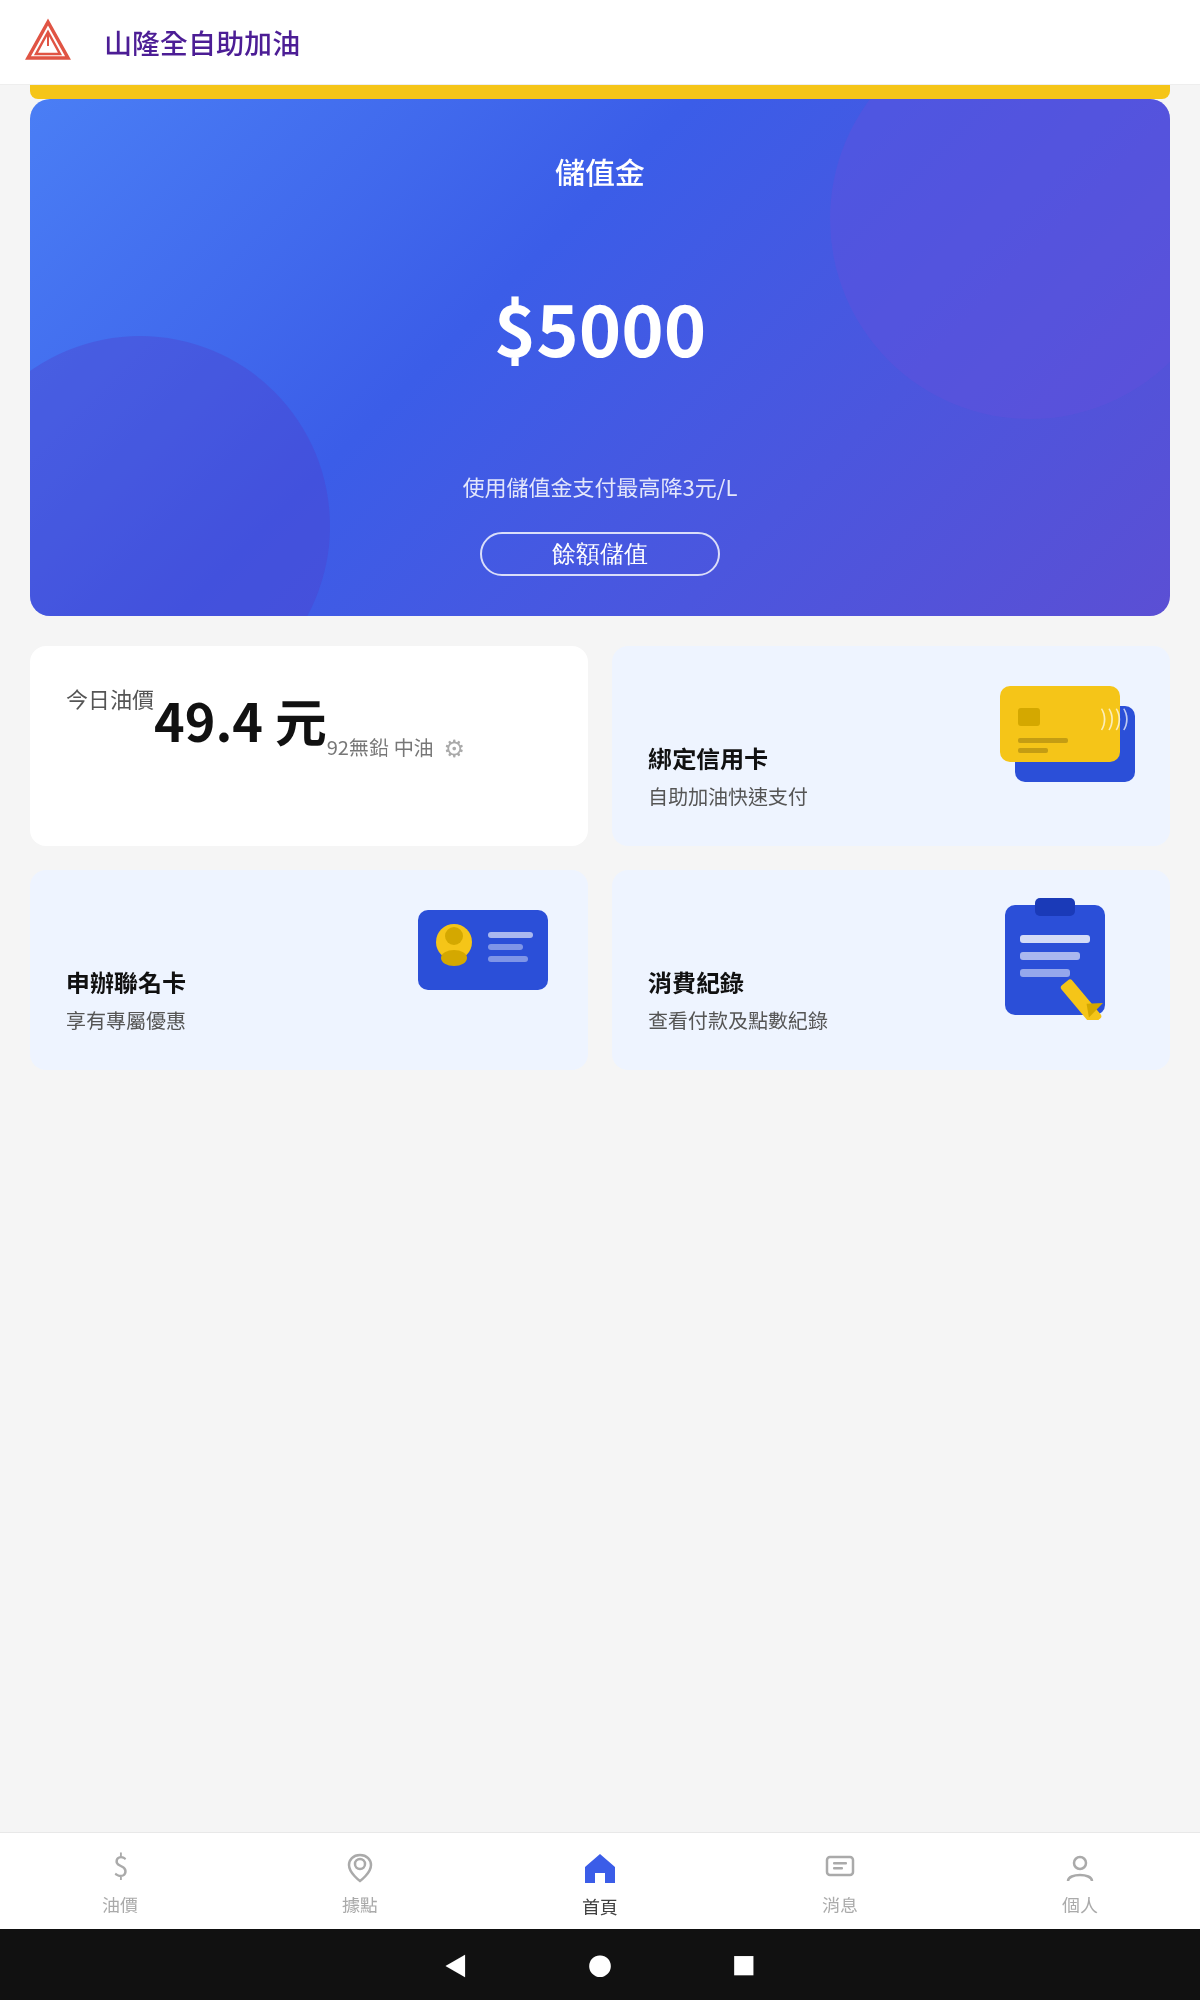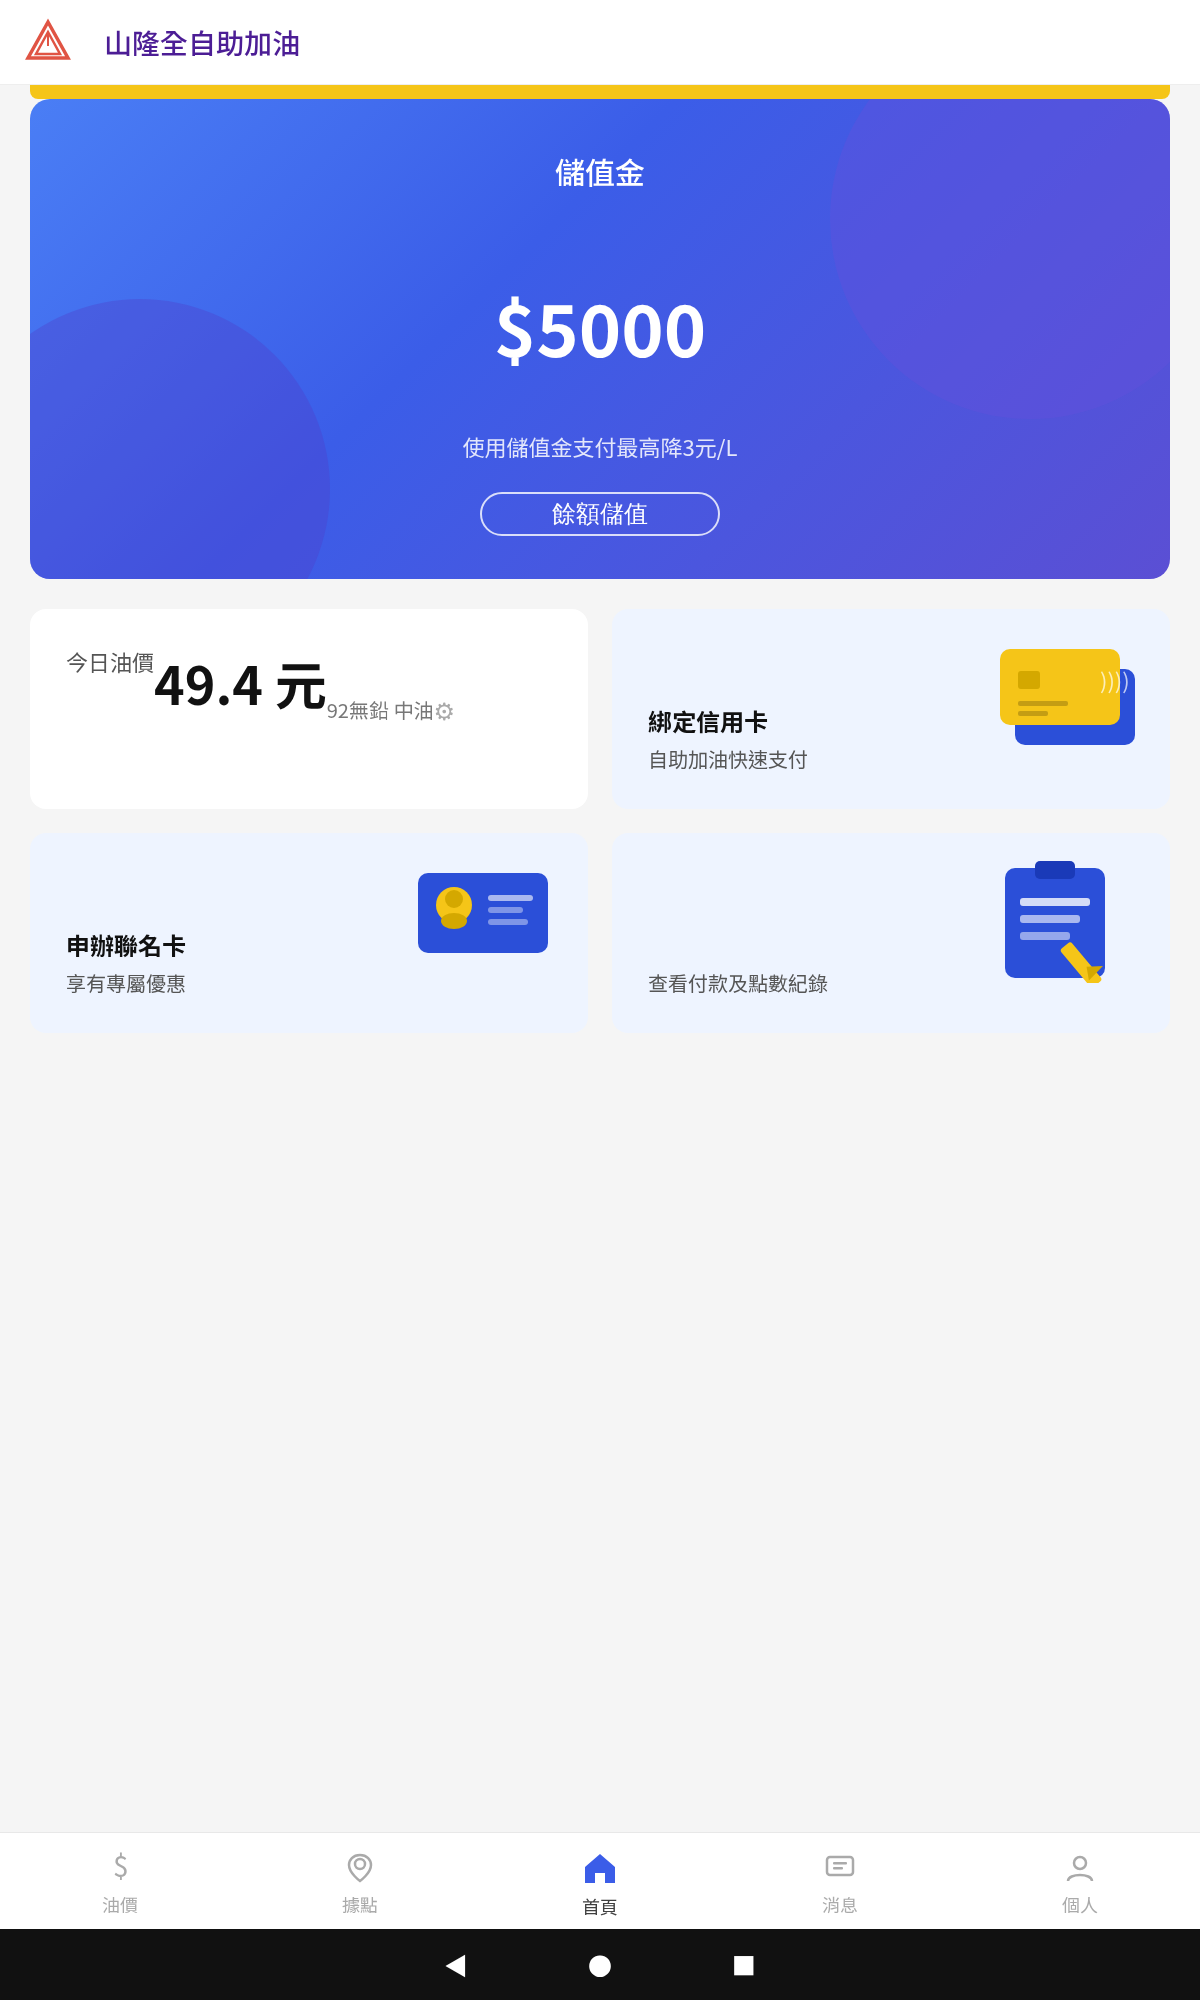--- a/index.html
+++ b/index.html
@@ -90,21 +90,21 @@
       font-size: 30px;
       font-weight: 500;
       margin-bottom: 80px;
       position: relative;
       z-index: 1;
     }
     .balance-amount {
       color: #fff;
       font-size: 72px;
       font-weight: 700;
-      margin-bottom: 52px;
+      margin-bottom: 92px;
       position: relative;
       z-index: 1;
     }
     .balance-desc {
       color: rgba(255,255,255,0.85);
       font-size: 22px;
       margin-bottom: 30px;
       position: relative;
       z-index: 1;
     }
@@ -156,20 +156,21 @@
       font-size: 52px;
       font-weight: 700;
       color: #111;
       margin-bottom: 10px;
     }
     .card-sub {
       font-size: 20px;
       color: #777;
       display: flex;
       align-items: center;
+      gap: 10px;
     }
     .gear-icon {
       margin-left: auto;
       font-size: 24px;
       color: #aaa;
     }
 
     .feature-icon-area {
       position: absolute;
       top: 20px;
@@ -315,20 +316,21 @@
           <rect x="45" y="8" width="40" height="18" rx="5" fill="#1a3ab8"></rect>
 
           <rect x="30" y="45" width="70" height="8" rx="3" fill="rgba(255,255,255,0.8)"></rect>
           <rect x="30" y="62" width="60" height="8" rx="3" fill="rgba(255,255,255,0.6)"></rect>
           <rect x="30" y="79" width="50" height="8" rx="3" fill="rgba(255,255,255,0.5)"></rect>
 
           <rect x="75" y="88" width="14" height="50" rx="3" fill="#F5C518" transform="rotate(-40,85,100)"></rect>
           <polygon points="85,118 78,130 98,128" fill="#d4a800" transform="rotate(-40,85,100)"></polygon>
         </svg>
       </div>
+      <div class="feature-card-title">消費紀錄</div>
       <div class="feature-card-desc">查看付款及點數紀錄</div>
     </div>
   </div>
 
 </div>
 
 <div class="bottom-nav">
 
   <div class="nav-item">
     <svg width="34" height="34" viewBox="0 0 34 34" fill="none">

